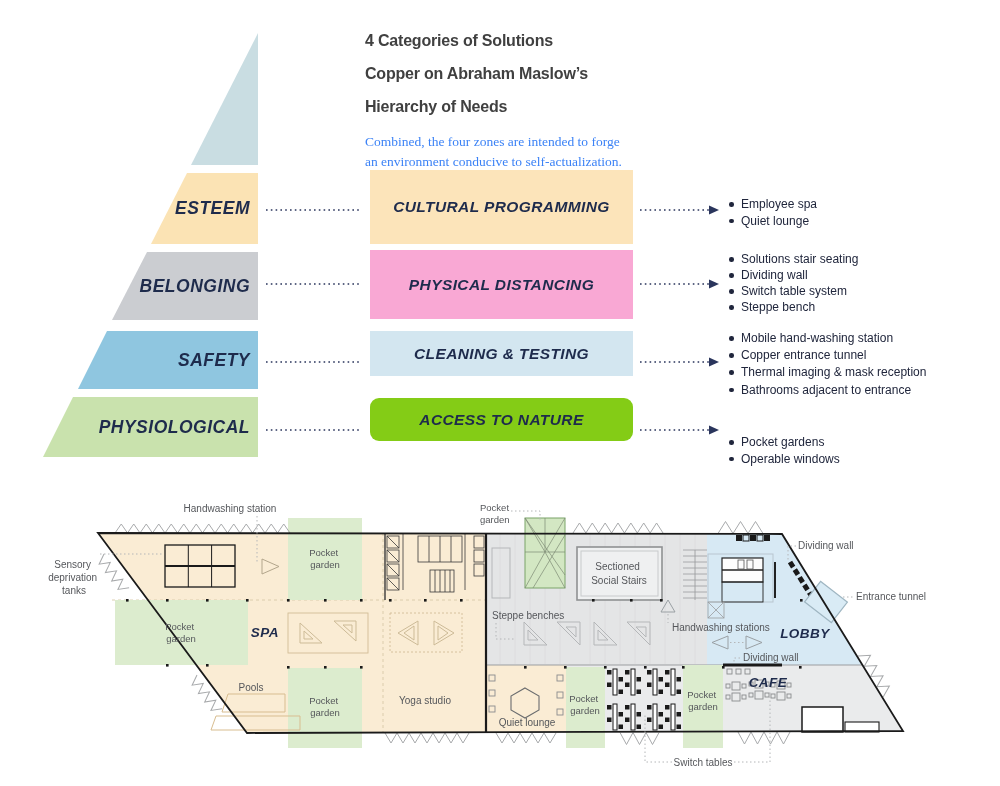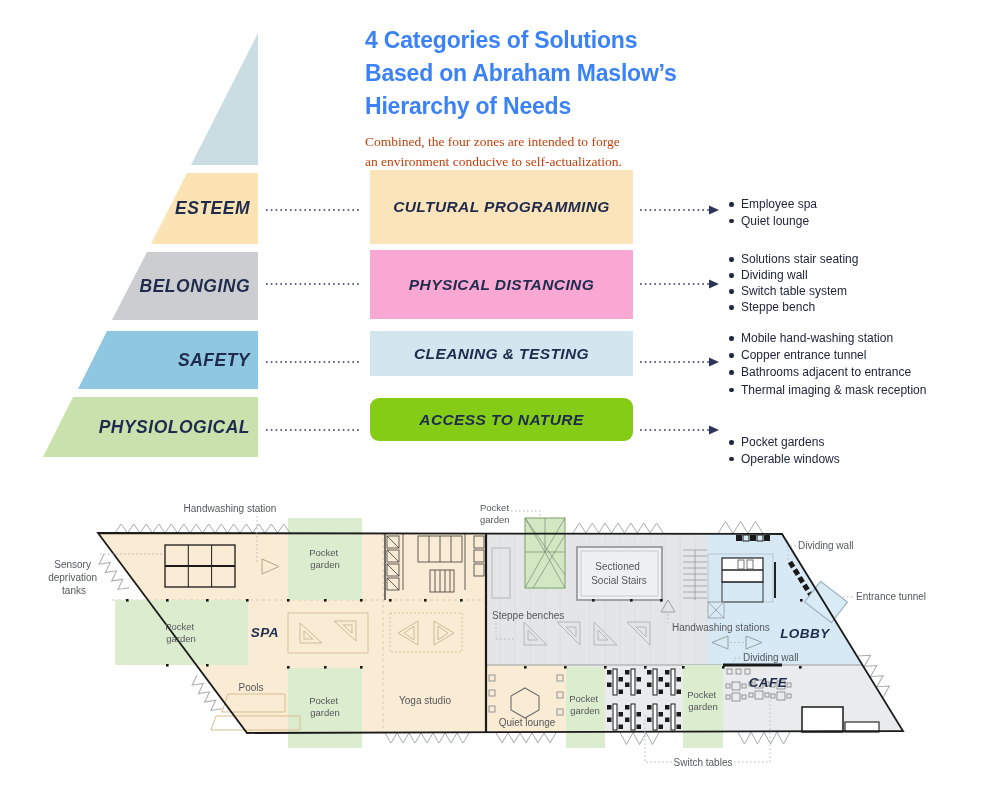--- a/index.html
+++ b/index.html
@@ -3,22 +3,22 @@
 <meta charset="utf-8">
 <style>
   html,body{margin:0;padding:0;background:#fff;}
   .page{position:relative;width:1000px;height:786px;background:#fff;overflow:hidden;
         font-family:"Liberation Sans",sans-serif;}
   svg{position:absolute;left:0;}
   .top-svg{top:0;}
   .plan-svg{top:480px;}
 
   .hdr{position:absolute;left:365px;top:24px;width:330px;}
-  .hdr .t{font-size:23px;line-height:33px;font-weight:700;color:#3b82f6;letter-spacing:-0.2px;}
-  .hdr .s{margin-top:9px;font-family:"Liberation Serif",serif;font-size:13.5px;line-height:20px;color:#c2410c;}
+  .hdr .t{font-size:16px;line-height:33px;font-weight:700;color:#404040;letter-spacing:-0.2px;}
+  .hdr .s{margin-top:9px;font-family:"Liberation Serif",serif;font-size:13.5px;line-height:20px;color:#3b82f6;}
 
   .box{position:absolute;left:370px;width:263px;display:flex;align-items:center;justify-content:center;
        font-style:italic;font-weight:700;font-size:15.5px;letter-spacing:0.4px;color:#1e2b4c;}
   .box.b1{top:170px;height:74px;background:#fce4ba;}
   .box.b2{top:250px;height:69px;background:#f9a8d4;}
   .box.b3{top:331px;height:45px;background:#d3e6f0;}
   .box.b4{top:398px;height:43px;background:#84cc16;border-radius:9px;}
 
   ul.bl{position:absolute;left:728px;width:268px;margin:0;padding:0;list-style:none;
         font-size:12px;color:#20263c;}
@@ -70,21 +70,21 @@
       <path class="conn" d="M640,362 H709"></path>
         <polygon points="709,357.5 719,362 709,366.5" fill="#2a355c"></polygon>
       <path class="conn" d="M640,430 H709"></path>
         <polygon points="709,425.5 719,430 709,434.5" fill="#2a355c"></polygon>
     </g>
   </svg>
 
   <div class="hdr">
     <div class="t">
       <div>4 Categories of Solutions</div>
-      <div>Based on Abraham Maslow’s</div>
+      <div>Copper on Abraham Maslow’s</div>
       <div>Hierarchy of Needs</div>
     </div>
     <div class="s">
       <div>Combined, the four zones are intended to forge</div>
       <div>an environment conducive to self-actualization.</div>
     </div>
   </div>
 
   <div class="box b1">
     <span>CULTURAL PROGRAMMING</span>
@@ -105,22 +105,22 @@
   </ul>
   <ul class="bl l2">
     <li>Solutions stair seating</li>
     <li>Dividing wall</li>
     <li>Switch table system</li>
     <li>Steppe bench</li>
   </ul>
   <ul class="bl l3">
     <li>Mobile hand-washing station</li>
     <li>Copper entrance tunnel</li>
+    <li>Thermal imaging &amp; mask reception</li>
     <li>Bathrooms adjacent to entrance</li>
-    <li>Thermal imaging &amp; mask reception</li>
   </ul>
   <ul class="bl l4">
     <li>Pocket gardens</li>
     <li>Operable windows</li>
   </ul>
 
   <svg class="plan-svg" width="1000" height="306" viewBox="0 0 1000 306">
     <defs>
       <g id="st">
         <rect x="-2" y="-13" width="4" height="26" fill="#fff" stroke="#1a1a1a" stroke-width="1"></rect>

